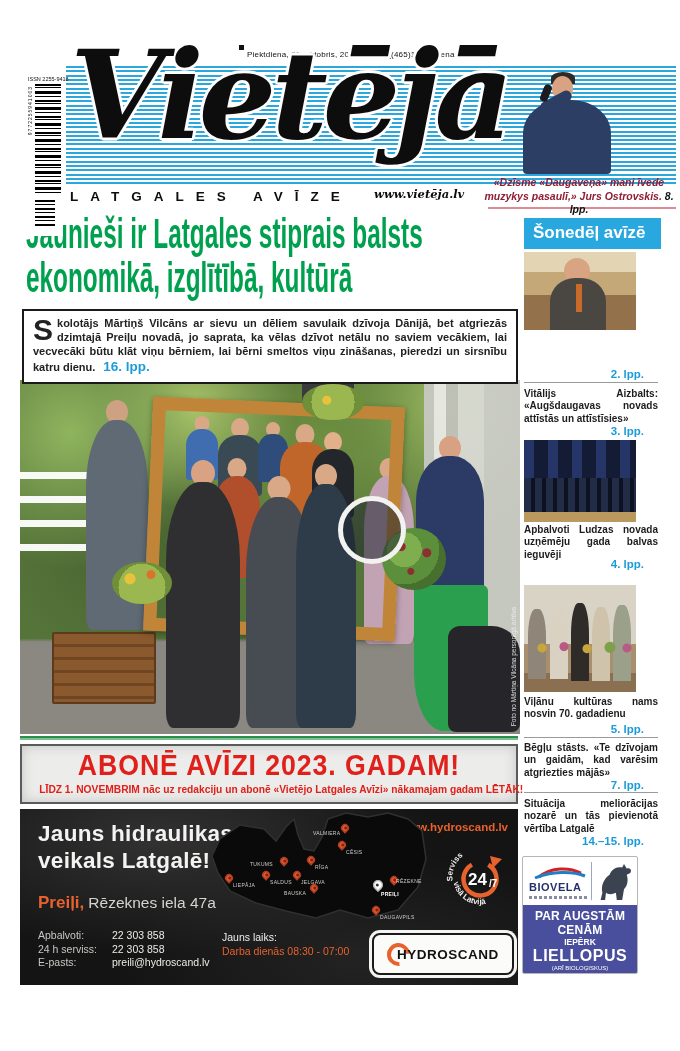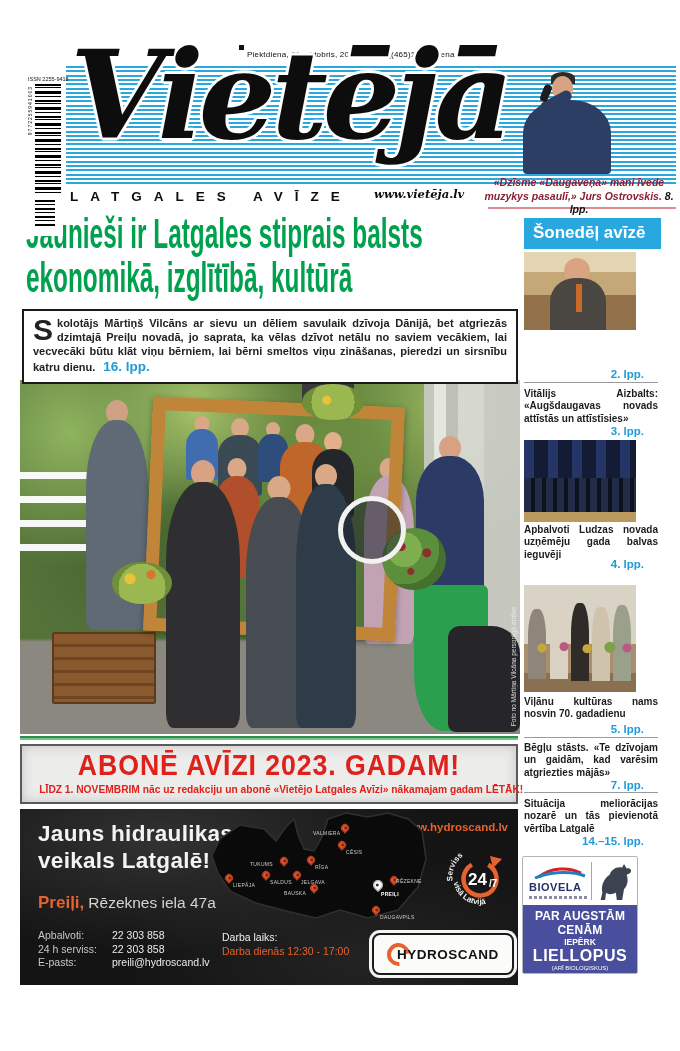--- a/index.html
+++ b/index.html
@@ -308,22 +308,22 @@
       <span>Preiļi,</span><span class="addr">Rēzeknes iela 47a</span>
     </div>
 
     <div class="abs had-contacts">
       <div><span class="clabel">Apbalvoti:</span><span class="cval">22 303 858</span></div>
       <div><span class="clabel">24 h serviss:</span><span class="cval">22 303 858</span></div>
       <div><span class="clabel">E-pasts:</span><span class="cval">preili@hydroscand.lv</span></div>
     </div>
 
     <div class="abs had-hours">
-      <div>Darba laiks:</div>
-      <div class="hours-v">Darba dienās 12:30 - 17:00</div>
+      <div>Jauns laiks:</div>
+      <div class="hours-v">Darba dienās 08:30 - 07:00</div>
     </div>
 
     <div class="abs hlogo">
       <span class="hose"></span>
       <span class="hlogo-text">HYDROSCAND</span>
     </div>
   </div>
 
   <div class="abs shead">Šonedēļ avīzē</div>
 

